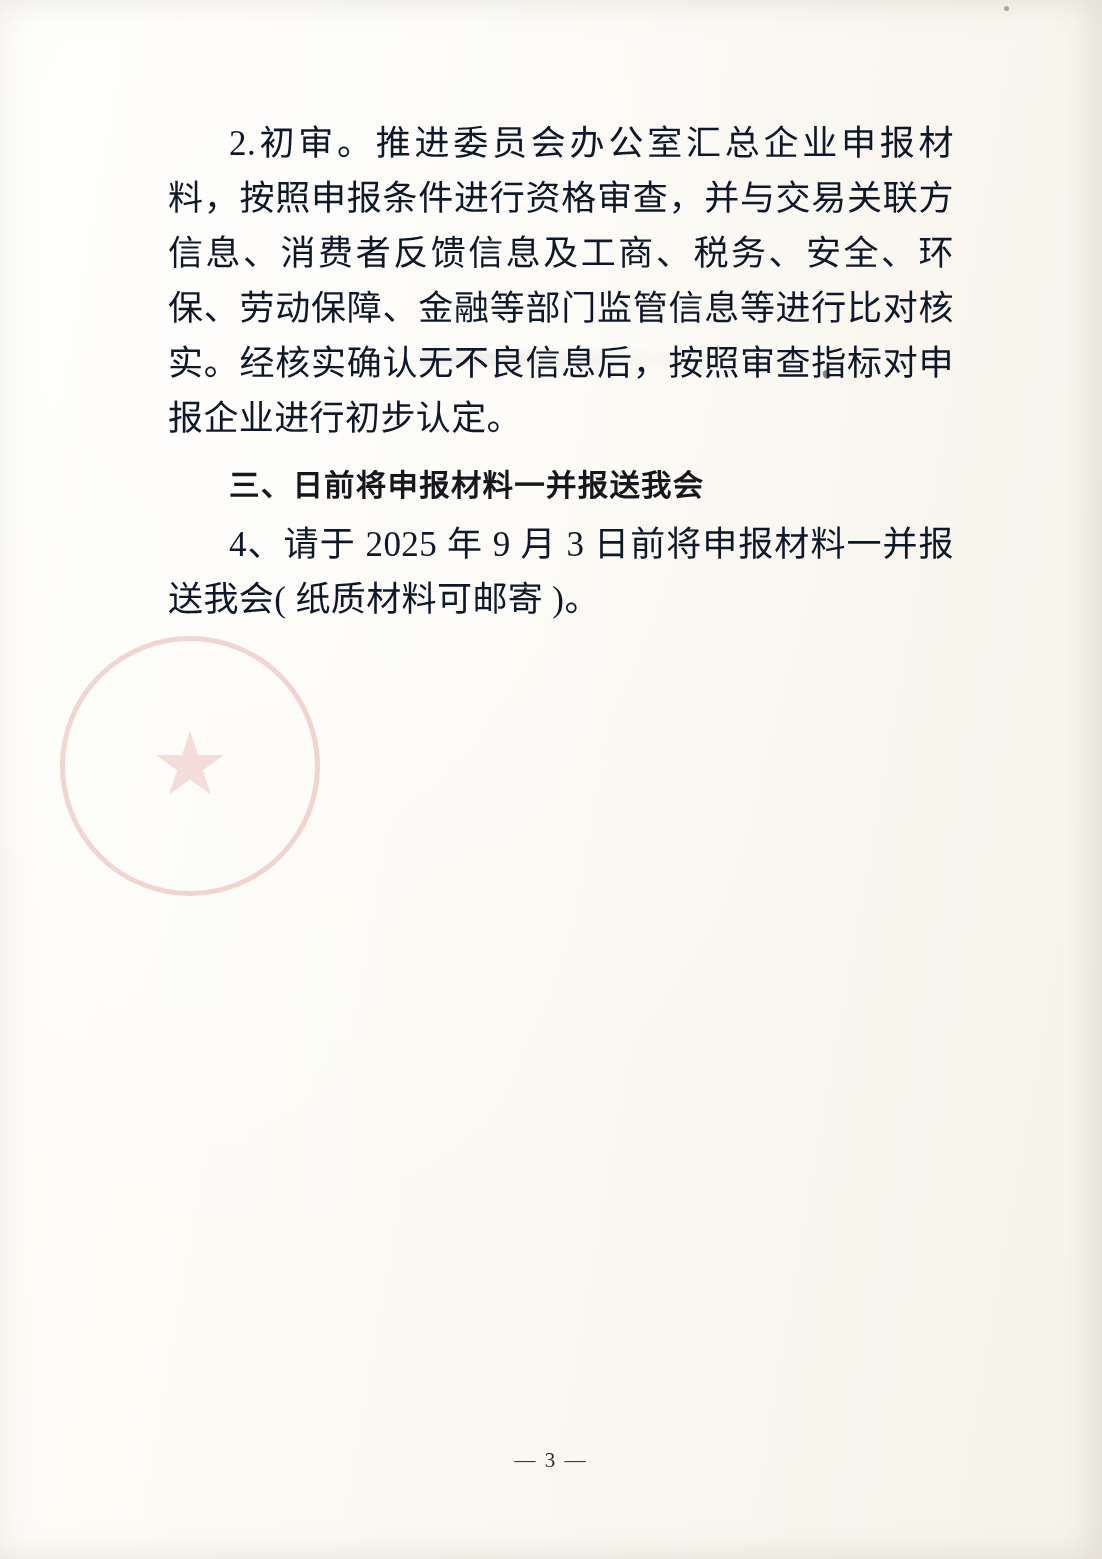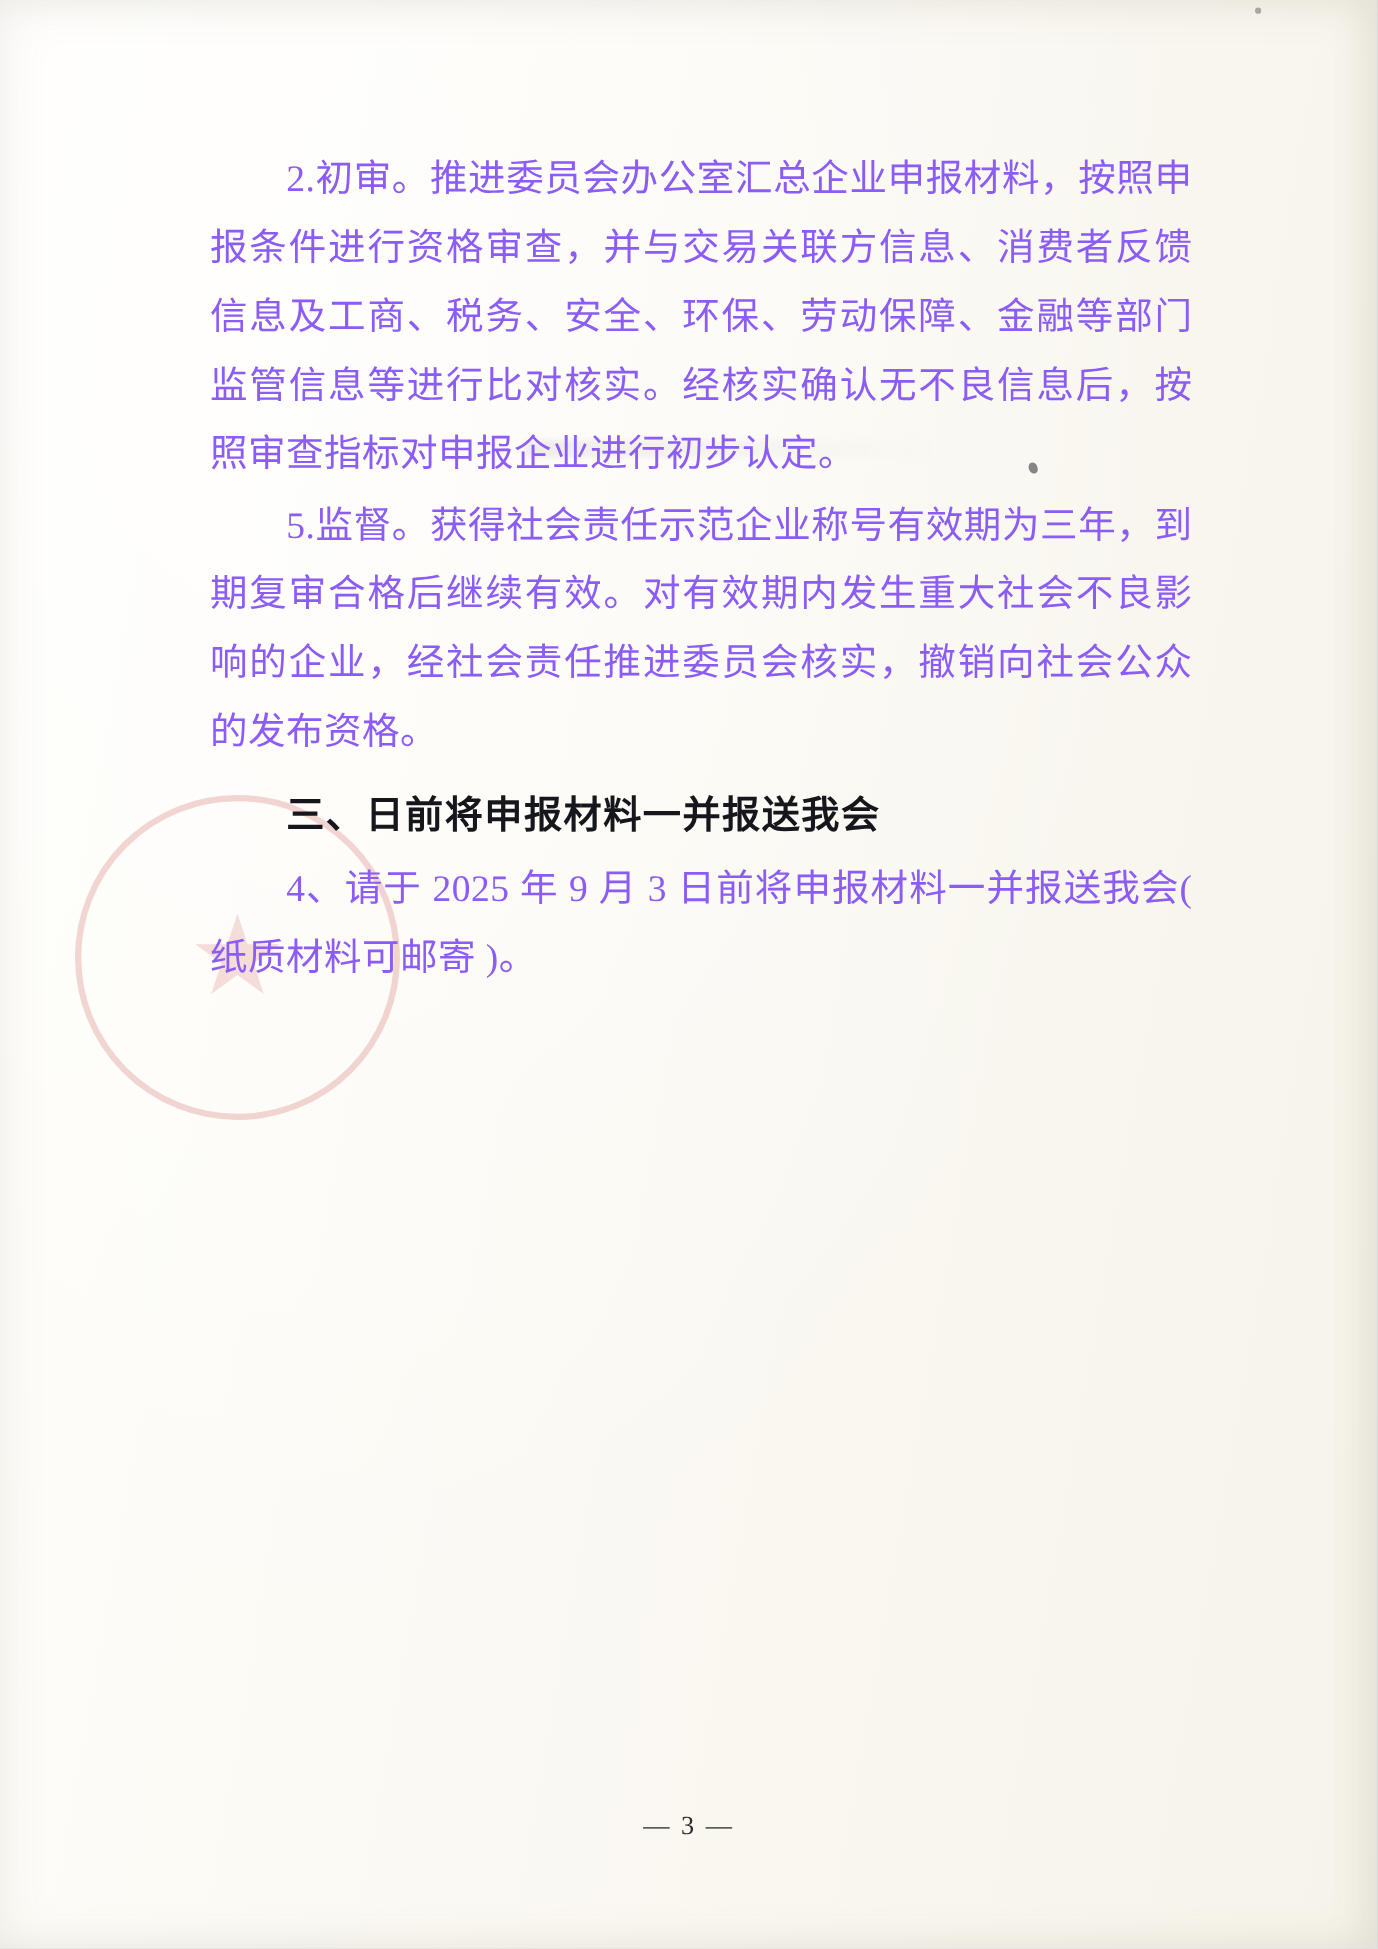--- a/index.html
+++ b/index.html
@@ -30,24 +30,24 @@
     box-shadow: inset 0 0 40px rgba(120,110,90,0.10), inset -14px 0 26px rgba(120,110,90,0.07);
     pointer-events: none;
   }
   .content {
     position: absolute;
     left: 168px;
     top: 116px;
     width: 786px;
   }
   .para {
-    font-size: 30px;
+    font-size: 35px;
     line-height: 55px;
     letter-spacing: 0.4px;
-    color: #8b5cf6;
+    color: #0f172a;
     text-align: justify;
     text-justify: inter-ideograph;
     text-indent: 61px;
     margin: 0 0 2px 0;
     font-family: "Liberation Serif", "DejaVu Serif", serif;
   }
   .heading {
     font-size: 30.5px;
     line-height: 55px;
     letter-spacing: 1.2px;
@@ -129,21 +129,20 @@
 
   <div class="seal">
     <span class="star">★</span>
   </div>
   <div class="smudge"></div>
   <div class="mark-dot"></div>
   <div class="top-speck"></div>
 
   <div class="content">
     <p class="para">2.初审。推进委员会办公室汇总企业申报材料，按照申报条件进行资格审查，并与交易关联方信息、消费者反馈信息及工商、税务、安全、环保、劳动保障、金融等部门监管信息等进行比对核实。经核实确认无不良信息后，按照审查指标对申报企业进行初步认定。</p>
-    <p class="para">5.监督。获得社会责任示范企业称号有效期为三年，到期复审合格后继续有效。对有效期内发生重大社会不良影响的企业，经社会责任推进委员会核实，撤销向社会公众的发布资格。</p>
     <p class="heading">三、日前将申报材料一并报送我会</p>
     <p class="para">4、请于 2025 年 9 月 3 日前将申报材料一并报送我会( 纸质材料可邮寄 )。</p>
   </div>
 
   <div class="footer">— 3 —</div>
 
   <div class="edge-shadow"></div>
 </div>
 
 </body></html>

